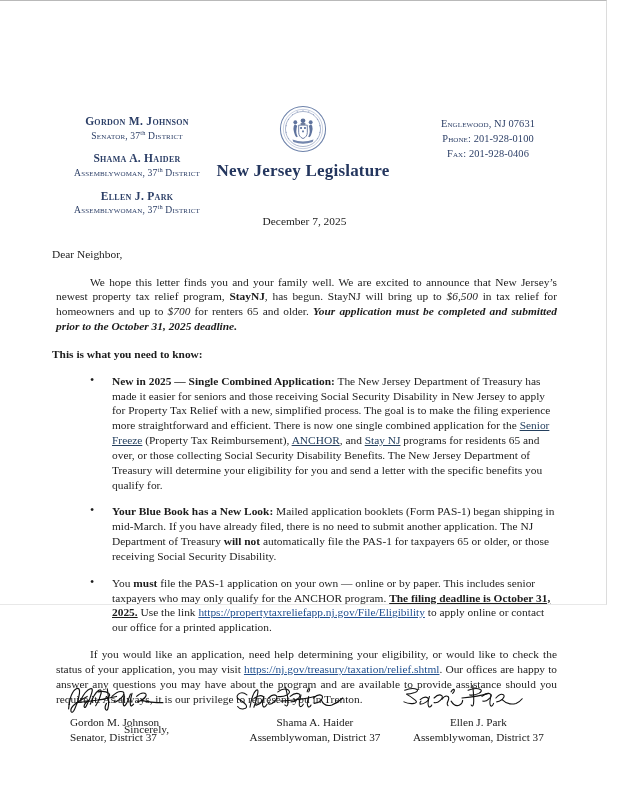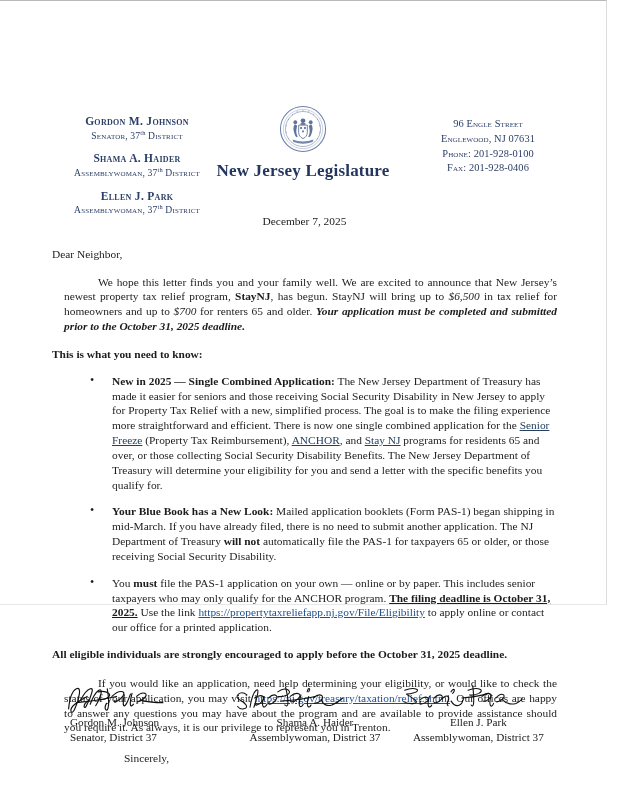--- a/index.html
+++ b/index.html
@@ -109,21 +109,21 @@
     color: #1c1c1c;
   }
 
   .date {
     text-align: center;
     margin-bottom: 18px;
   }
   .salutation { margin-bottom: 13px; }
 
   p.para {
-    margin: 0 0 13px 12px;
+    margin: 0 0 13px 4px;
     text-indent: 34px;
     text-align: left;
   }
   p.para.just { text-align: justify; }
 
   .need-to-know {
     font-weight: bold;
     margin: 0 0 12px 0;
   }
 
@@ -248,21 +248,20 @@
           <circle cx="20" cy="30" r="1.1"></circle>
             <circle cx="15" cy="43" r="1.1"></circle>
             <circle cx="15" cy="57" r="1.1"></circle>
           <circle cx="20" cy="70" r="1.1"></circle>
         </g>
       </svg>
       <div class="lh-legis">New Jersey Legislature</div>
     </div>
 
     <div class="lh-right">
-      <div>96 Engle Street</div>
       <div>Englewood, NJ 07631</div>
       <div>Phone: 201-928-0100</div>
       <div>Fax: 201-928-0406</div>
     </div>
   </div>
 
   <div class="body-wrap">
 
     <div class="date">December 7, 2025</div>
 
@@ -275,21 +274,20 @@
     <ul class="bullets">
 
       <li><b>New in 2025 — Single Combined Application:</b><span> The New Jersey Department of Treasury has made it easier for seniors and those receiving Social Security Disability in New Jersey to apply for Property Tax Relief with a new, simplified process. The goal is to make the filing experience more straightforward and efficient. There is now one single combined application for the </span><a class="link-dark" href="#">Senior Freeze</a><span> (Property Tax Reimbursement), </span><a class="link-dark" href="#">ANCHOR</a><span>, and </span><a class="link-dark" href="#">Stay NJ</a><span> programs for residents 65 and over, or those collecting Social Security Disability Benefits. The New Jersey Department of Treasury will determine your eligibility for you and send a letter with the specific benefits you qualify for.</span></li>
 
       <li><b>Your Blue Book has a New Look:</b><span> Mailed application booklets (Form PAS-1) began shipping in mid-March. If you have already filed, there is no need to submit another application. The NJ Department of Treasury </span><b>will not</b><span> automatically file the PAS-1 for taxpayers 65 or older, or those receiving Social Security Disability.</span></li>
 
       <li><span>You </span><b>must</b><span> file the PAS-1 application on your own — online or by paper. This includes senior taxpayers who may only qualify for the ANCHOR program. </span><span class="bu">The filing deadline is October 31, 2025.</span><span>  Use the link </span><a class="link" href="#">https://propertytaxreliefapp.nj.gov/File/Eligibility</a><span> to apply online or contact our office for a printed application.</span></li>
 
     </ul>
 
-    <div class="emph-stmt">All eligible individuals are strongly encouraged to apply before the October 31, 2025 deadline.</div>
 
     <p class="para just"><span>If you would like an application, need help determining your eligibility, or would like to check the status of your application, you may visit </span><a class="link" href="#">https://nj.gov/treasury/taxation/relief.shtml</a><span>. Our offices are happy to answer any questions you may have about the program and are available to provide assistance should you require it. As always, it is our privilege to represent you in Trenton.</span></p>
 
     <div class="sincerely">Sincerely,</div>
   </div>
 
   <div class="sigrow">
 
     <div class="sigcell c1">
       <svg class="sig-img" viewBox="0 0 170 44">

